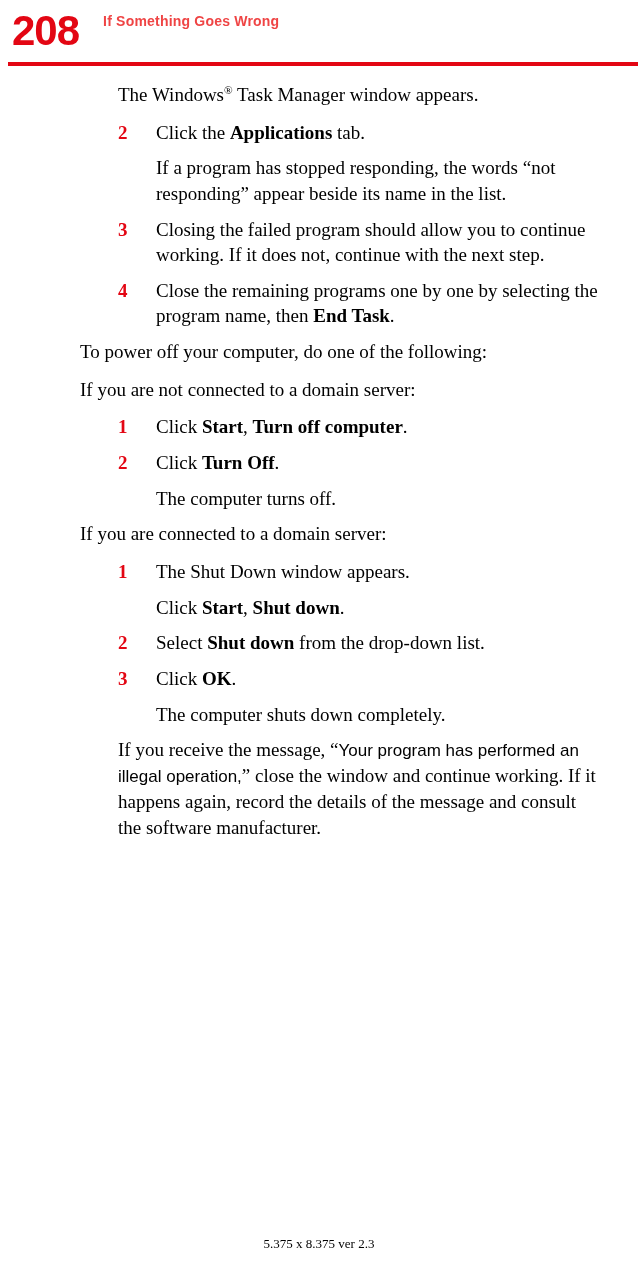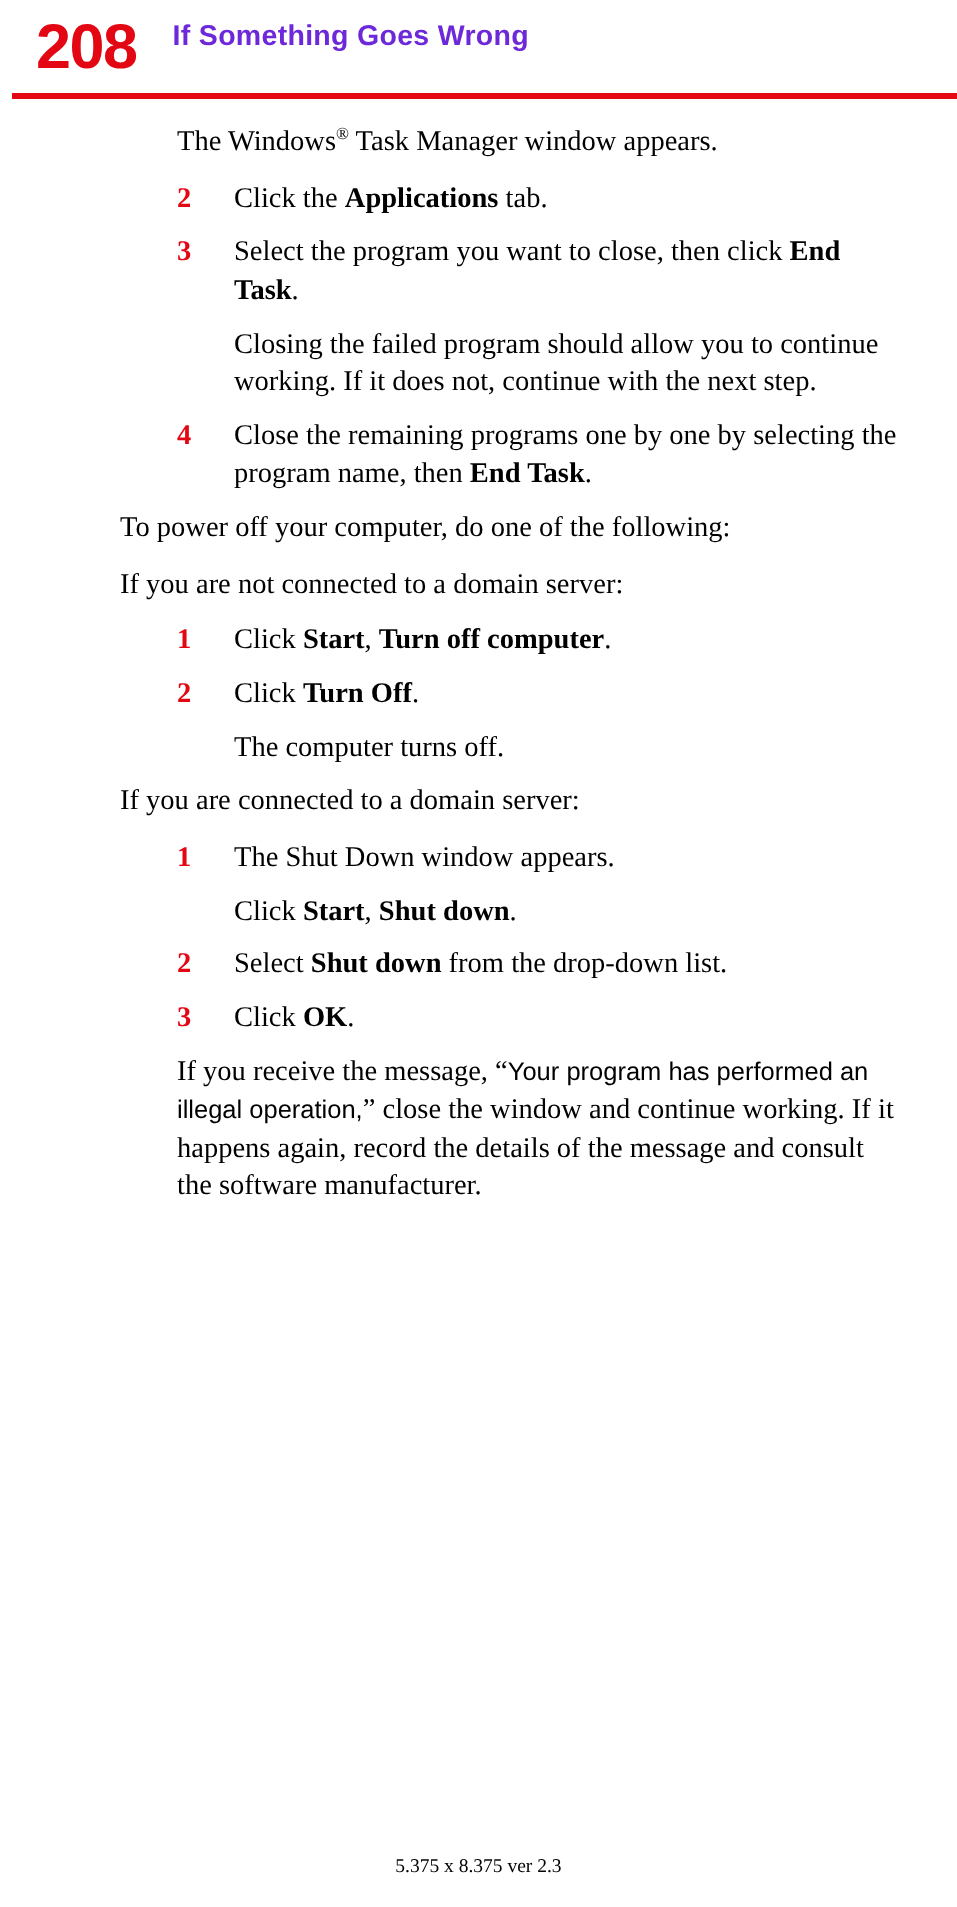--- a/index.html
+++ b/index.html
@@ -9,39 +9,39 @@
     height: 1271px;
     background: #fff;
     color: #000;
     position: relative;
     font-size: 19px;
     line-height: 1.35;
   }
   .header {
     display: flex;
     align-items: flex-start;
-    padding: 10px 0 0 24px;
+    padding: 10px 0 0 12px;
   }
   .page-no {
     color: #e30613;
     font-family: Arial, Helvetica, sans-serif;
     font-weight: bold;
     font-size: 42px;
     letter-spacing: -1px;
     margin-right: 24px;
     line-height: 1;
   }
   .title-block {
     padding-top: 2px;
   }
   .chapter-title {
-    color: #6d28d9;
+    color: #ef4444;
     font-family: Arial, Helvetica, sans-serif;
     font-weight: bold;
-    font-size: 19px;
+    font-size: 14px;
     letter-spacing: 0.2px;
     margin-bottom: 2px;
   }
   .section-title {
     font-style: italic;
     font-size: 19px;
   }
   .rule {
     height: 4px;
     background: #e30613;
@@ -107,27 +107,27 @@
 <div class="rule"></div>
 
 <div class="content">
 
   <p class="para"><span>The Windows</span><sup>®</sup><span> Task Manager window appears.</span></p>
 
   <div class="step">
     <div class="step-num">2</div>
     <div class="step-body">
       <p><span>Click the </span><b>Applications</b><span> tab.</span></p>
+      <p>If a program has stopped responding, the words “not responding” appear beside its name in the list.</p>
     </div>
   </div>
 
   <div class="step">
     <div class="step-num">3</div>
     <div class="step-body">
-      <p><span>Select the program you want to close, then click </span><b>End Task</b><span>.</span></p>
       <p>Closing the failed program should allow you to continue working. If it does not, continue with the next step.</p>
     </div>
   </div>
 
   <div class="step">
     <div class="step-num">4</div>
     <div class="step-body">
       <p><span>Close the remaining programs one by one by selecting the program name, then </span><b>End Task</b><span>.</span></p>
     </div>
   </div>
@@ -164,20 +164,21 @@
     <div class="step-num">2</div>
     <div class="step-body">
       <p><span>Select </span><b>Shut down</b><span> from the drop-down list.</span></p>
     </div>
   </div>
 
   <div class="step">
     <div class="step-num">3</div>
     <div class="step-body">
       <p><span>Click </span><b>OK</b><span>.</span></p>
+      <p>The computer shuts down completely.</p>
     </div>
   </div>
 
 
   <p class="para outdent" style="margin-left:0;"><span>If you receive the message, “</span><span class="inline-msg">Your program has performed an illegal operation,</span><span>” close the window and continue working. If it happens again, record the details of the message and consult the software manufacturer.</span></p>
 
 </div>
 
 <div class="footer">5.375 x 8.375 ver 2.3</div>
 

